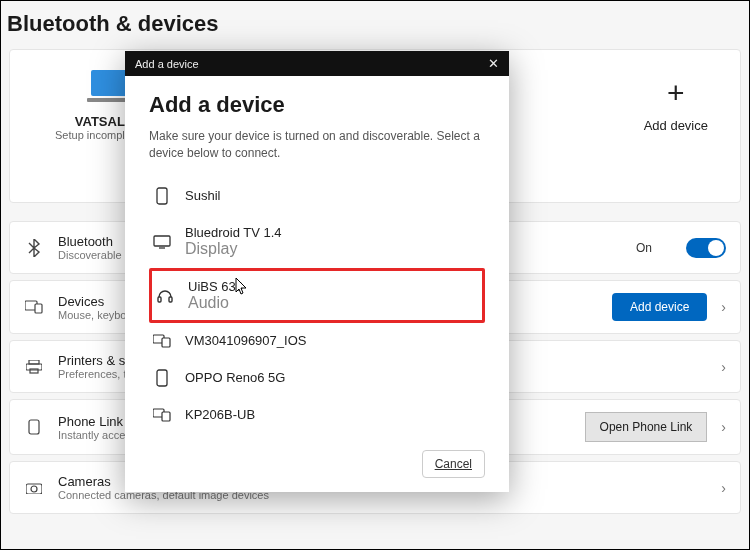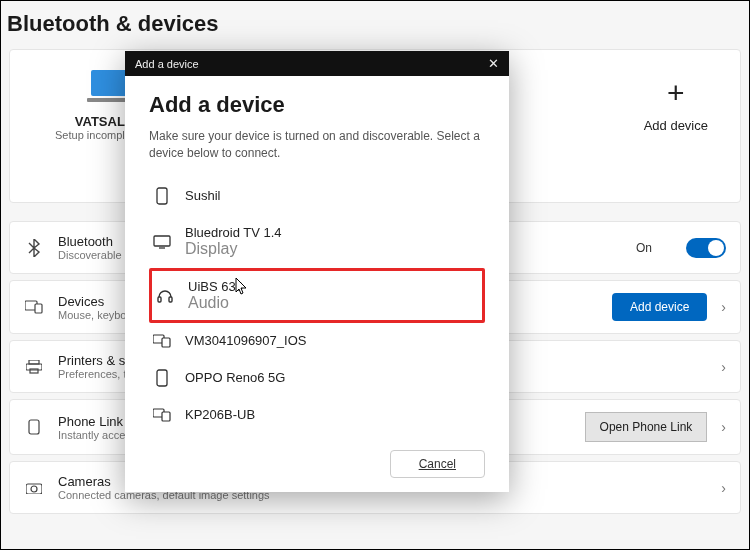--- a/index.html
+++ b/index.html
@@ -34,21 +34,21 @@
 .dialog-close { color:#eee; cursor:pointer; font-size:13px; }
 .dialog-body { padding:16px 24px 14px 24px; }
 .dialog-h { font-size:22px; font-weight:600; margin-bottom:10px; color:#1a1a1a; }
 .dialog-sub { font-size:12px; color:#555; margin-bottom:14px; line-height:1.4; }
 .dev-item { display:flex; align-items:center; gap:14px; padding:10px 4px; cursor:pointer; }
 .dev-item.highlight { border:3px solid #e62828; border-radius:2px; padding:8px 4px; }
 .dev-icon { width:18px; display:flex; justify-content:center; color:#333; margin-top:1px; }
 .dev-txt .name { font-size:13px; color:#222; }
 .dev-txt .type { font-size:16px; color:#888; }
 .dialog-footer { display:flex; justify-content:flex-end; margin-top:18px; }
-.btn-cancel { background:#fff; border:1px solid #ccc; border-radius:4px; padding:6px 28px; font-size:12px; cursor:pointer; color:#333;text-decoration:underline; }
+.btn-cancel { background:#fff; border:1px solid #ccc; border-radius:4px; padding:6px 12px; font-size:12px; cursor:pointer; color:#333;text-decoration:underline; }
 .cursor-arrow { position:absolute; left:234px; top:276px; z-index:20; pointer-events:none; }
 </style>
 </head>
 <body>
 
 <div class="page-title">Bluetooth &amp; devices</div>
 
 <div class="pc-card">
   <div class="pc-block">
     <svg class="laptop" width="56" height="38" viewBox="0 0 56 38">
@@ -124,21 +124,21 @@
 
 <div class="setting-row">
   <span class="icon-slot">
       <svg width="16" height="12" viewBox="0 0 16 12">
         <rect x="0" y="2" width="16" height="10" rx="2" fill="none" stroke="#444" stroke-width="1.2"></rect>
         <circle cx="8" cy="7" r="3" fill="none" stroke="#444" stroke-width="1.2"></circle>
       </svg>
     </span>
   <div class="setting-txt">
     <div class="primary">Cameras</div>
-    <div class="secondary">Connected cameras, default image settings</div>
+    <div class="secondary">Connected cameras, default image devices</div>
   </div>
   <span class="chevron">›</span>
 </div>
 
 <div class="dialog">
   <div class="dialog-titlebar">
     <span>Add a device</span>
     <span class="dialog-close">✕</span>
   </div>
   <div class="dialog-body">

